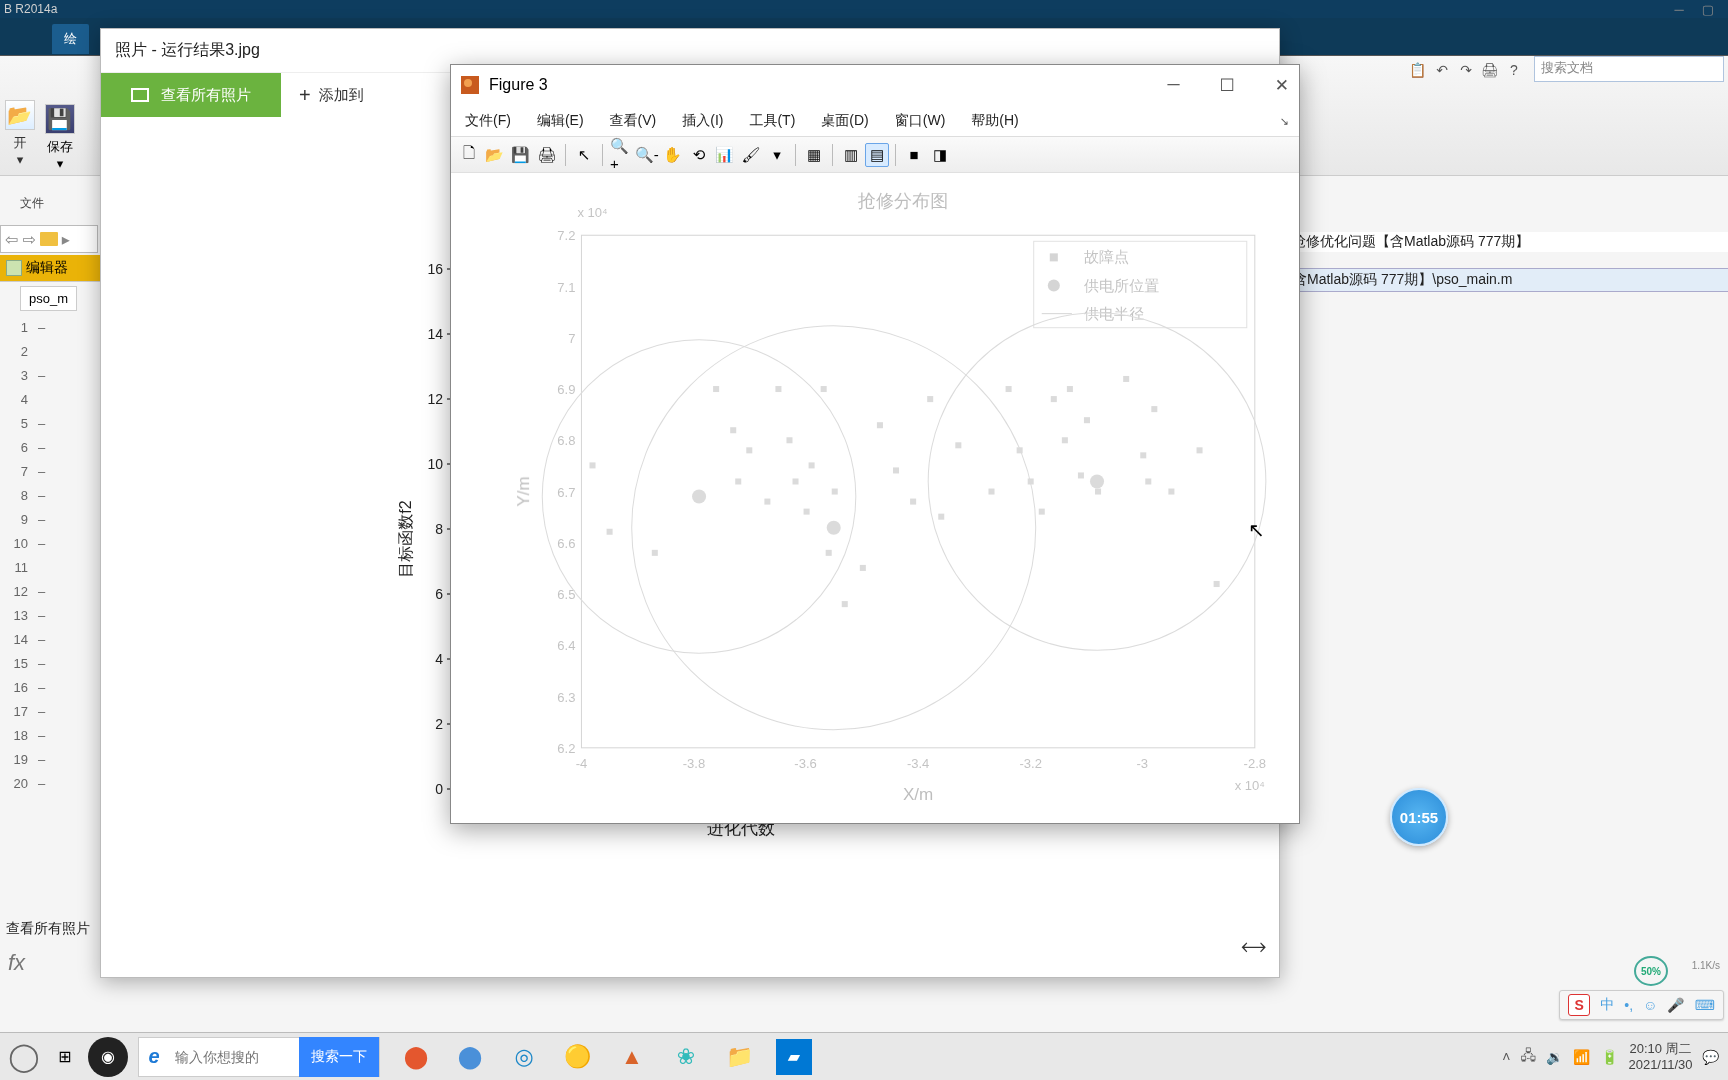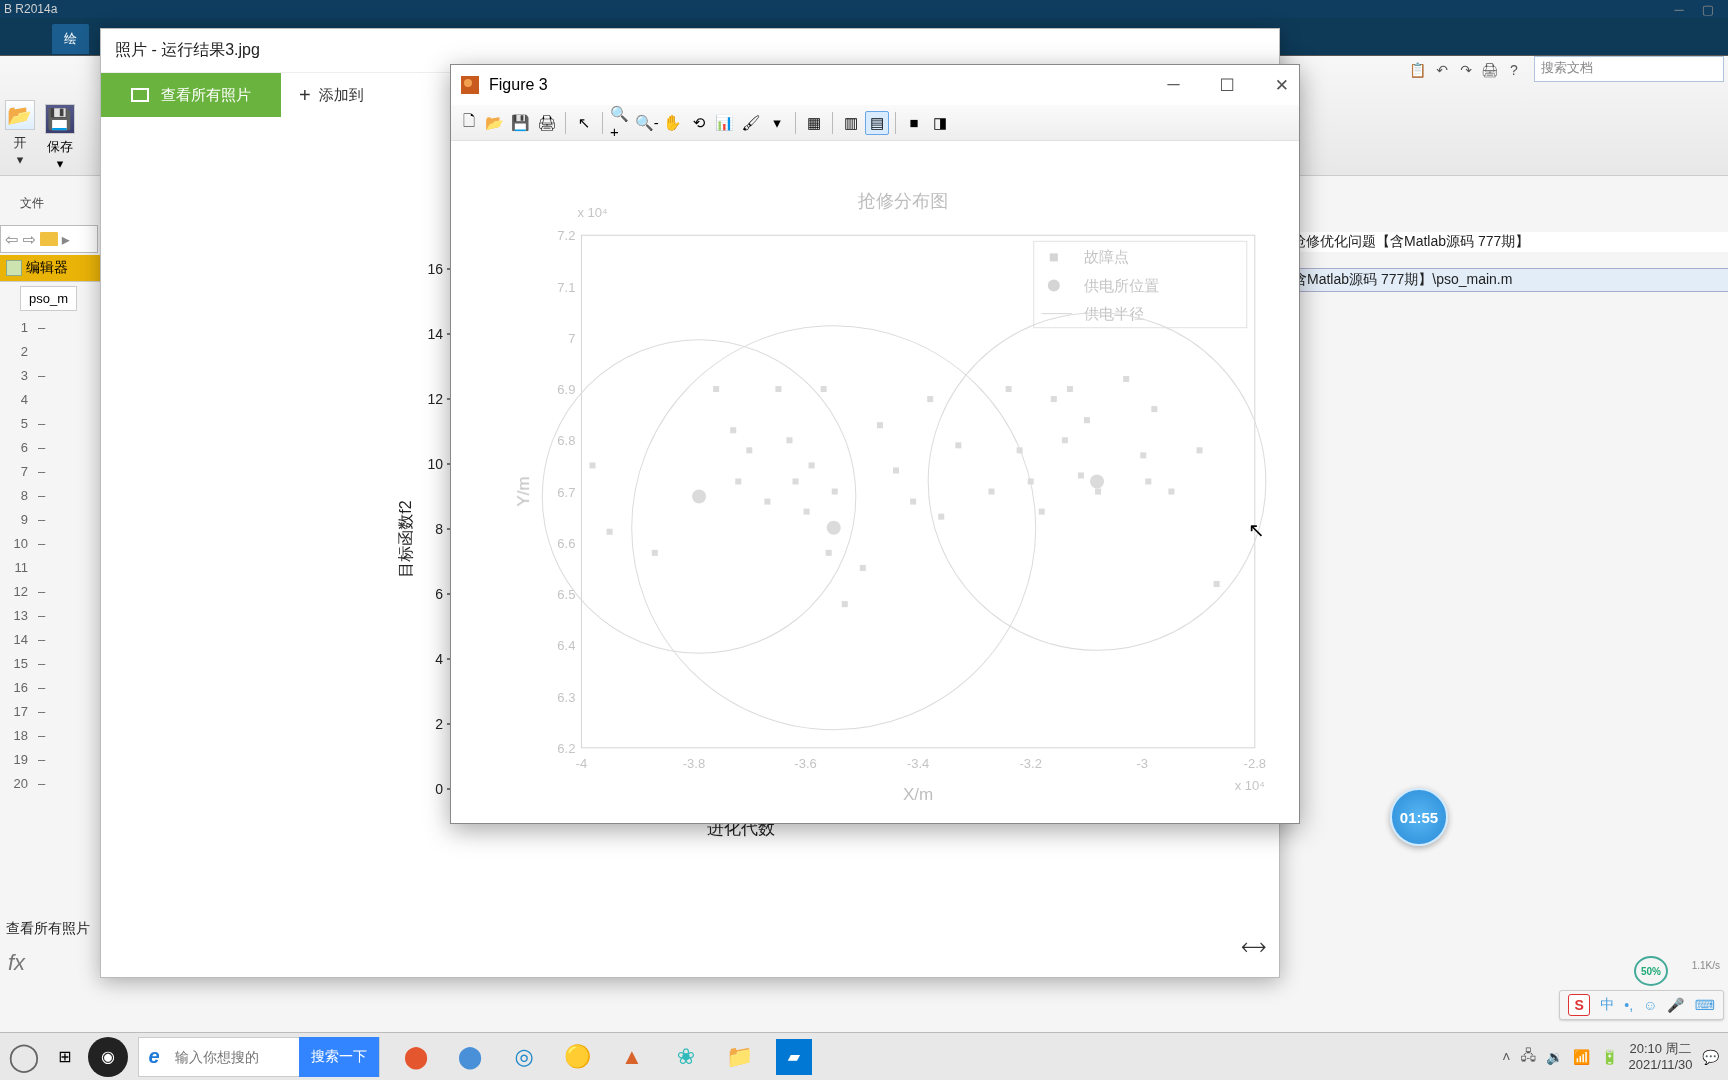--- a/index.html
+++ b/index.html
@@ -250,20 +250,31 @@
 
 <div class="fig-win">
   <div class="fig-title">
     <span class="mico"></span>
     <span>Figure 3</span>
     <div class="fig-winbtns">
       <span>─</span>
       <span>☐</span>
       <span>✕</span>
     </div>
+  </div>
+  <div class="fig-menu">
+    <span>文件(F)</span>
+    <span>编辑(E)</span>
+    <span>查看(V)</span>
+    <span>插入(I)</span>
+    <span>工具(T)</span>
+    <span>桌面(D)</span>
+    <span>窗口(W)</span>
+    <span>帮助(H)</span>
+    <span class="fig-dd">↘</span>
   </div>
   <div class="fig-tools">
     <span class="t">🗋</span>
     <span class="t">📂</span>
     <span class="t">💾</span>
     <span class="t">🖨</span>
     <span class="sep"></span>
     <span class="t">↖</span>
     <span class="sep"></span>
     <span class="t">🔍+</span>

